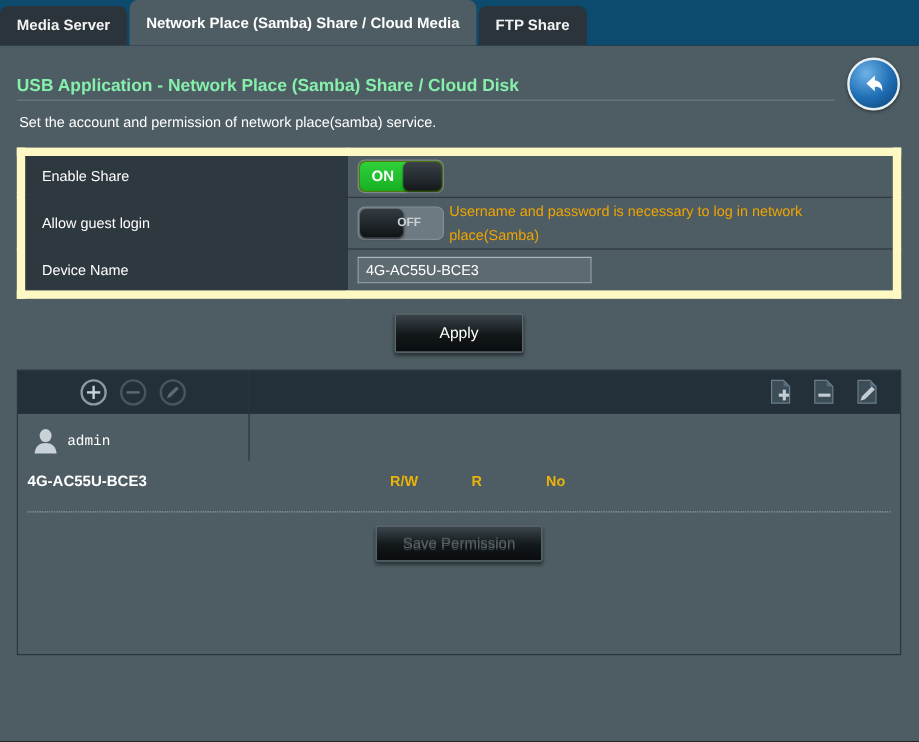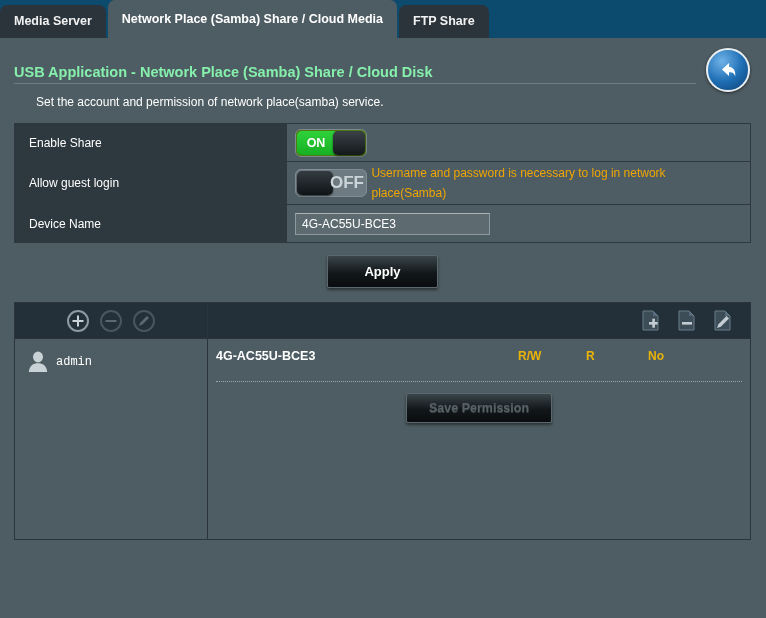--- a/index.html
+++ b/index.html
@@ -93,27 +93,26 @@
     left: 0;
     bottom: 0;
     width: 682px;
     height: 1px;
     background: #6d7a80;
   }
   #subtitle {
     font-size: 12px;
     color: #ffffff;
     padding: 11px 0 14px 2px;
-    margin-left: 20px;
   }
 
   
   #settings {
     width: 737px;
-    border: 1px solid #fef9c3;
+    border: 7px solid #fef9c3;
     border-collapse: collapse;
     table-layout: fixed;
   }
   #settings tr { height: 38px; }
   #settings td {
     border: 1px solid #2e383e;
     vertical-align: middle;
     box-sizing: border-box;
   }
   td.lbl {
@@ -166,23 +165,23 @@
   }
   .toggle.off {
     background: #6e7a81;
     border: 1px solid #828e95;
   }
   .toggle.off .fill {
     position: absolute;
     right: 2px; top: 1px;
     width: 36px; height: 24px;
     color: #c9d3d8;
-    font-size: 17px;
-    font-weight: bold;
-    text-align: right;
+    font-size: 10px;
+    font-weight: bold;
+    text-align: left;
     line-height: 24px;
   }
   .toggle.off .knob {
     position: absolute;
     left: 1px; top: 1px;
     width: 36px; height: 24px;
     border-radius: 5px;
     background: linear-gradient(#343c42, #0f1316);
     box-shadow: 0 1px 2px rgba(0,0,0,.6);
   }
@@ -216,21 +215,21 @@
     width: 737px;
     text-align: center;
     padding: 12px 0 14px 0;
   }
   .btn {
     background: linear-gradient(#3a454b, #121719 55%, #0a0d0f);
     border: 1px solid #5c686e;
     border-radius: 2px;
     color: #ffffff;
     font-size: 13px;
-    font-weight: bold;
+    font-weight: normal;
     padding: 8px 36px;
     cursor: pointer;
     font-family: "Liberation Sans", sans-serif;
     box-shadow: 0 2px 3px rgba(0,0,0,.45);
   }
   .btn.disabled {
     color: #5a6165;
     text-shadow: 0 1px 0 #39434a;
     cursor: default;
   }
@@ -278,20 +277,21 @@
     justify-content: flex-end;
     gap: 14px;
     padding-right: 16px;
   }
   .doc-icon { cursor: pointer; }
 
   #panel-body {
     position: absolute;
     top: 36px; left: 0; right: 0; bottom: 0;
     display: flex;
+    flex-direction: column;
   }
   #userlist {
     width: 193px;
     border-right: 1px solid #2b343a;
     box-sizing: border-box;
     padding-top: 7px;
   }
   .user-row {
     display: flex;
     align-items: center;

